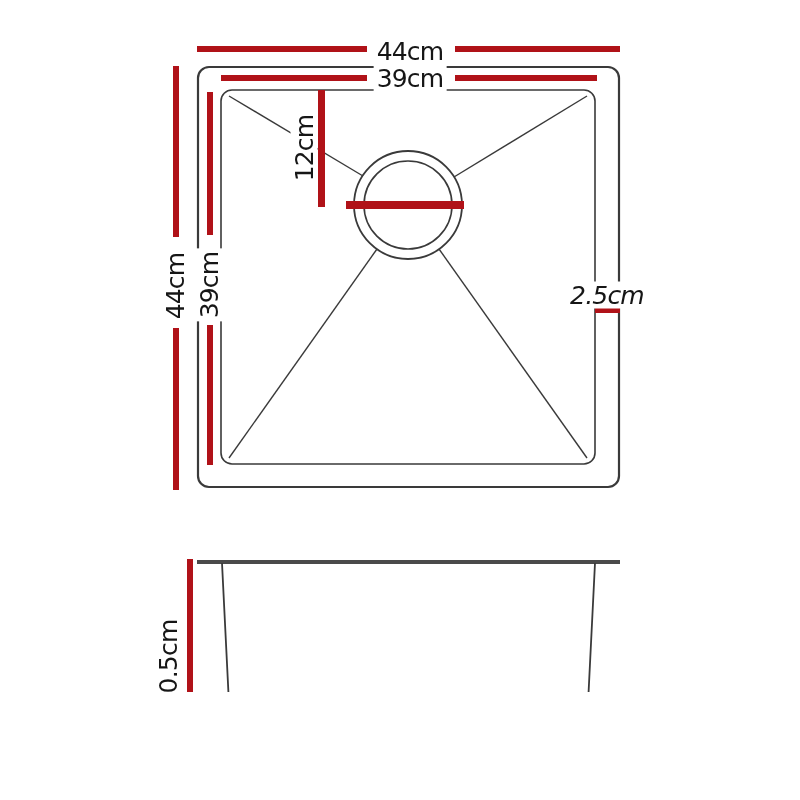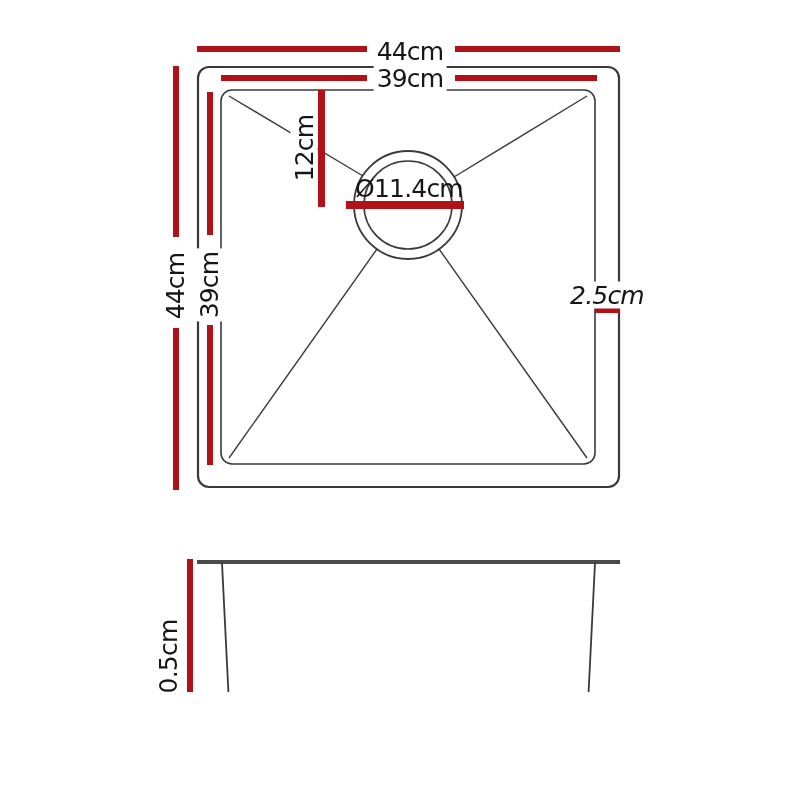--- a/index.html
+++ b/index.html
@@ -82,19 +82,18 @@
   <div class="lbl" style="left:410px;top:51px;">44cm</div>
 
   <div class="lbl" style="left:410px;top:78px;">39cm</div>
 
   <div class="lbl rot" style="left:175px;top:286px;">44cm</div>
 
   <div class="lbl rot" style="left:209px;top:285px;">39cm</div>
 
   <div class="lbl rot" style="left:304px;top:148px;">12cm</div>
 
-  <div class="lbl" style="left:409px;top:188px;background:transparent;">Ø11.4cm</div>
 
   <div class="lbl" style="left:607px;top:295px;font-style:italic;">2.5cm</div>
 
   <div class="lbl rot" style="left:168px;top:664px;">20.5cm</div>
 
 </div>
 
 </body></html>

